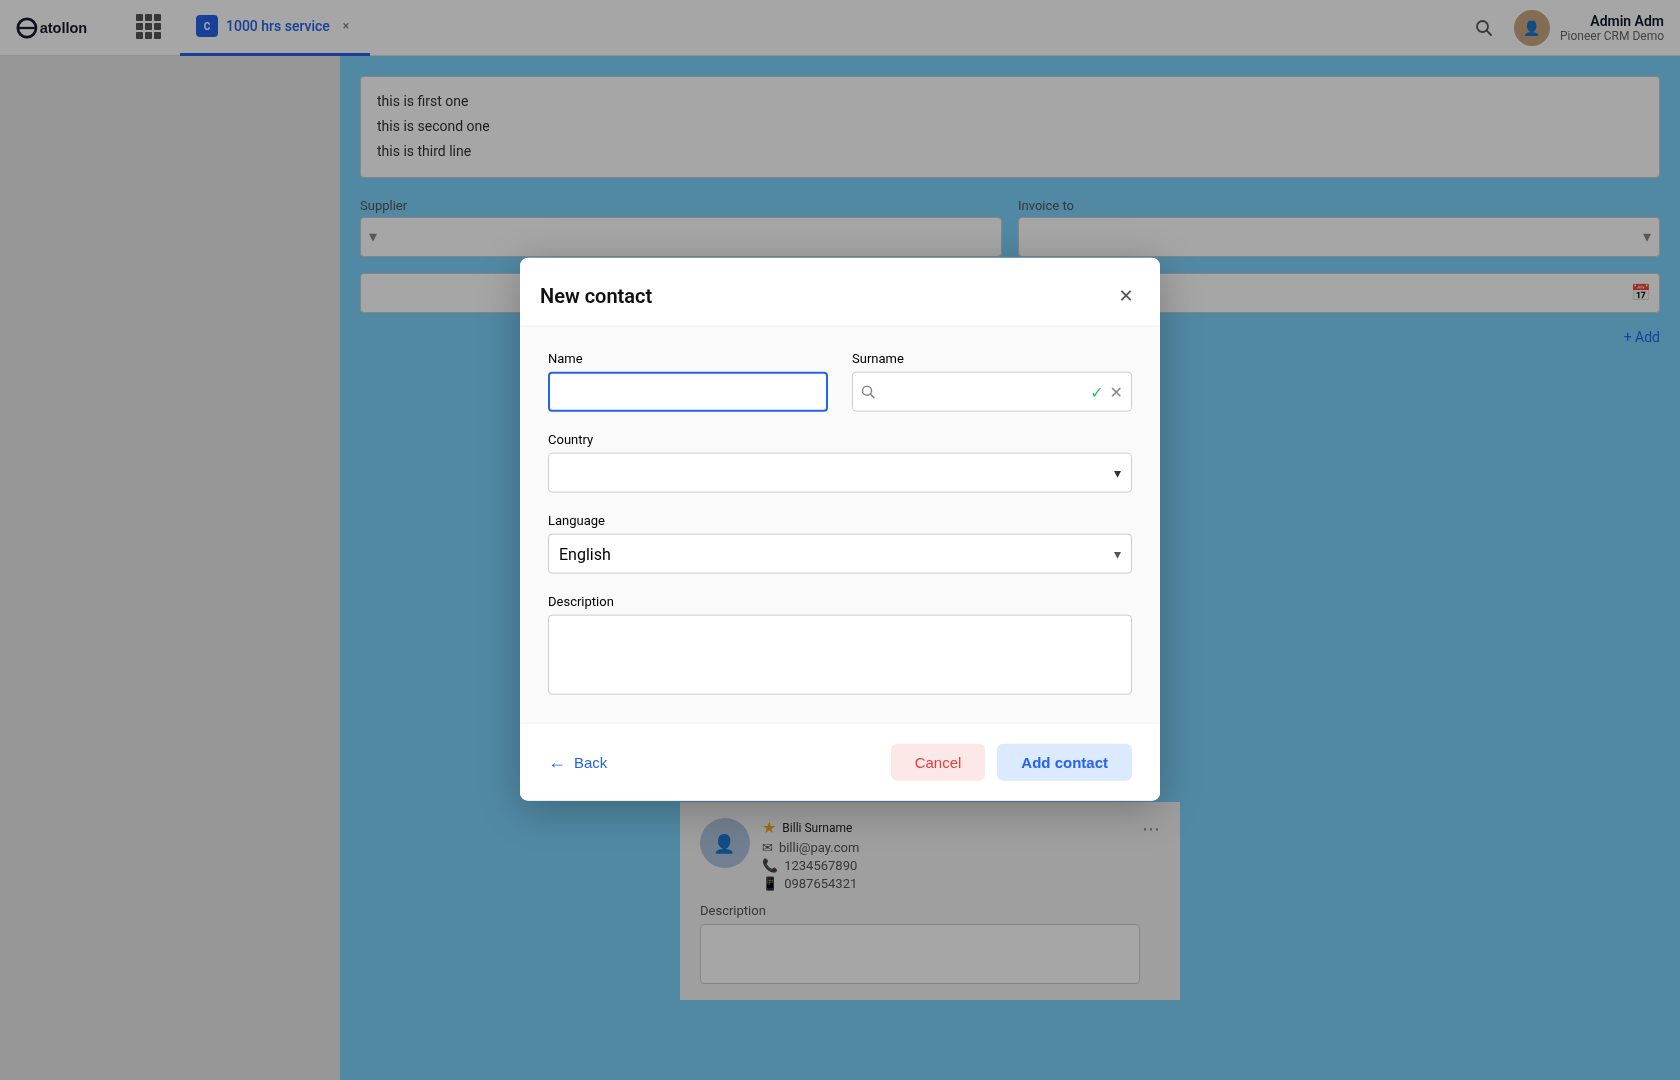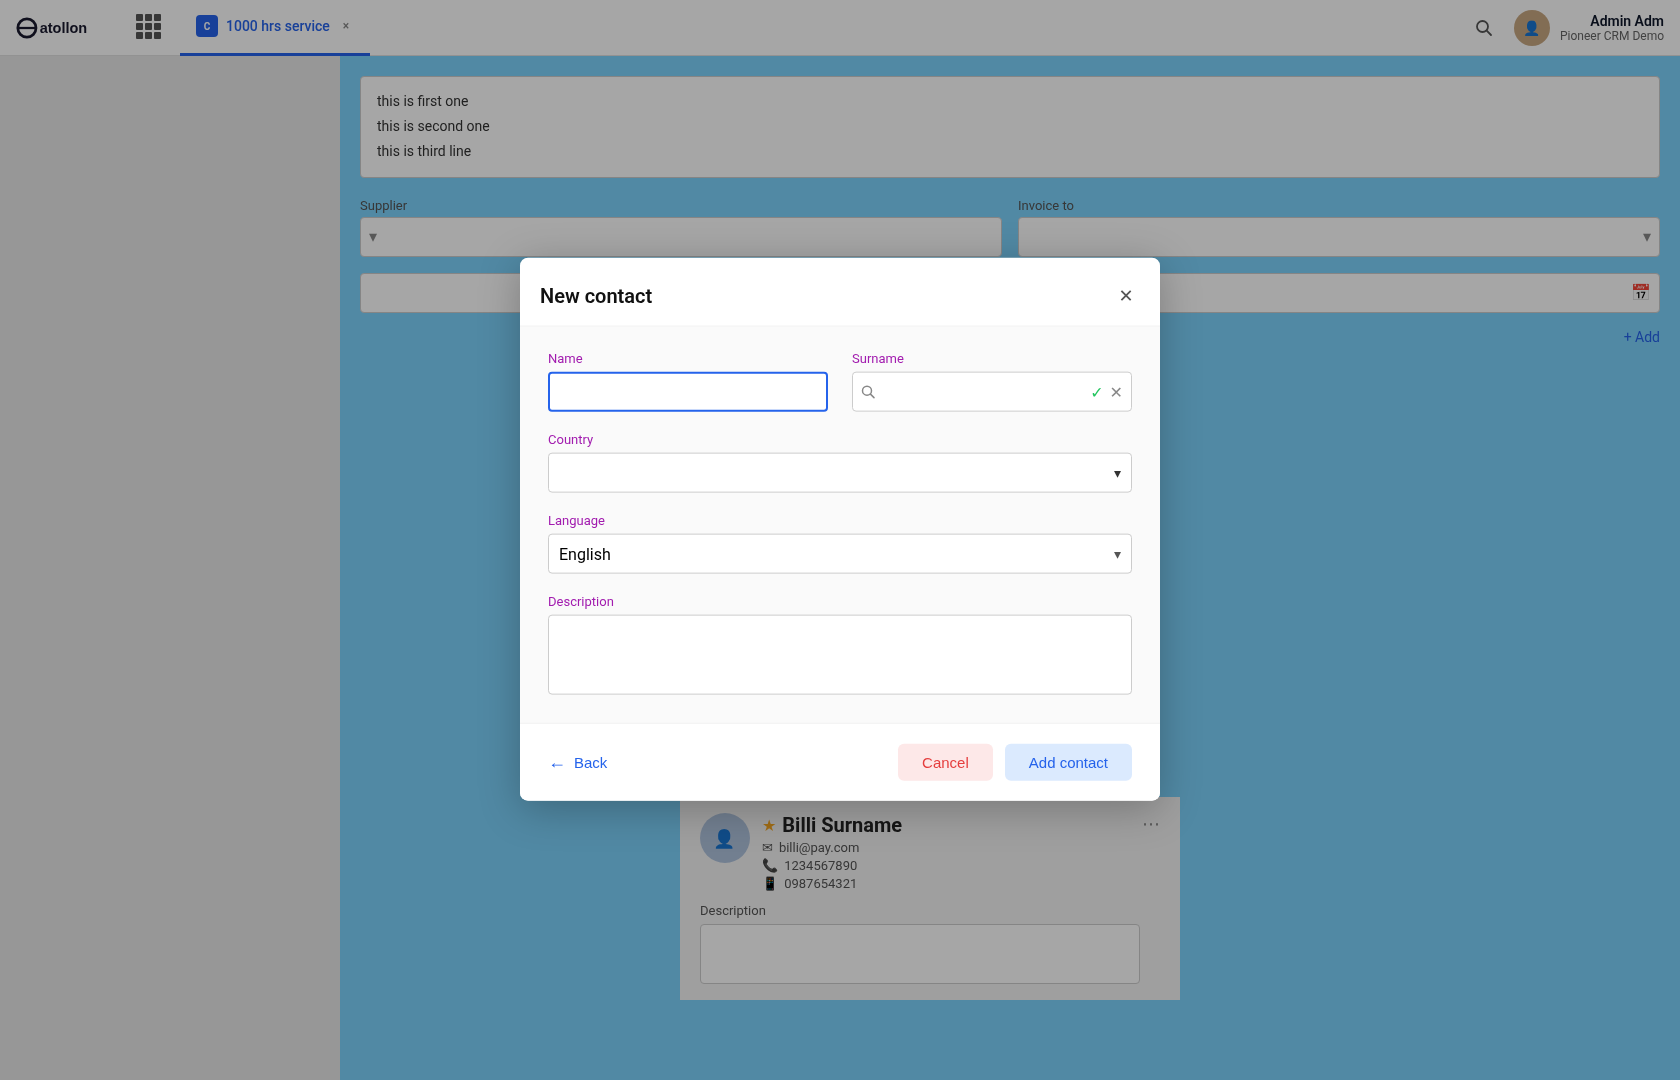--- a/index.html
+++ b/index.html
@@ -209,21 +209,21 @@
       justify-content: center;
       font-size: 18px;
       color: #fff;
     }
     .contact-info { flex: 1; }
     .contact-name-row {
       display: flex;
       align-items: center;
       gap: 6px;
     }
-    .contact-name { font-size: 20px; font-weight: 700; color: #222; }
+    .contact-name { font-size: 12px; font-weight: 400; color: #222; }
     .star { color: #f5a623; font-size: 16px; }
     .contact-detail {
       font-size: 13px;
       color: #555;
       display: flex;
       align-items: center;
       gap: 6px;
       margin-top: 3px;
     }
     .contact-menu {
@@ -297,21 +297,21 @@
     .form-row {
       display: flex;
       gap: 24px;
       margin-bottom: 20px;
     }
     .form-group {
       flex: 1;
     }
     .form-label {
       font-size: 13px;
-      color: #a21caf;
+      color: #000000;
       margin-bottom: 6px;
       display: block;
     }
     .form-input {
       width: 100%;
       height: 40px;
       border: 2px solid #2563eb;
       border-radius: 4px;
       padding: 0 10px;
       font-size: 14px;
@@ -442,21 +442,21 @@
       font-weight: 500;
       cursor: pointer;
     }
     .add-contact-btn {
       background: #dbeafe;
       color: #2563eb;
       border: none;
       border-radius: 6px;
       padding: 10px 24px;
       font-size: 15px;
-      font-weight: 400;
+      font-weight: 700;
       cursor: pointer;
     }
   </style>
 </head>
 <body>
 
 <div class="topnav">
   <div class="topnav-logo">
     <svg class="logo-svg" viewBox="0 0 110 30" fill="none" xmlns="http://www.w3.org/2000/svg">
       <circle cx="12" cy="15" r="10" fill="none" stroke="#1a1a2e" stroke-width="3"></circle>

